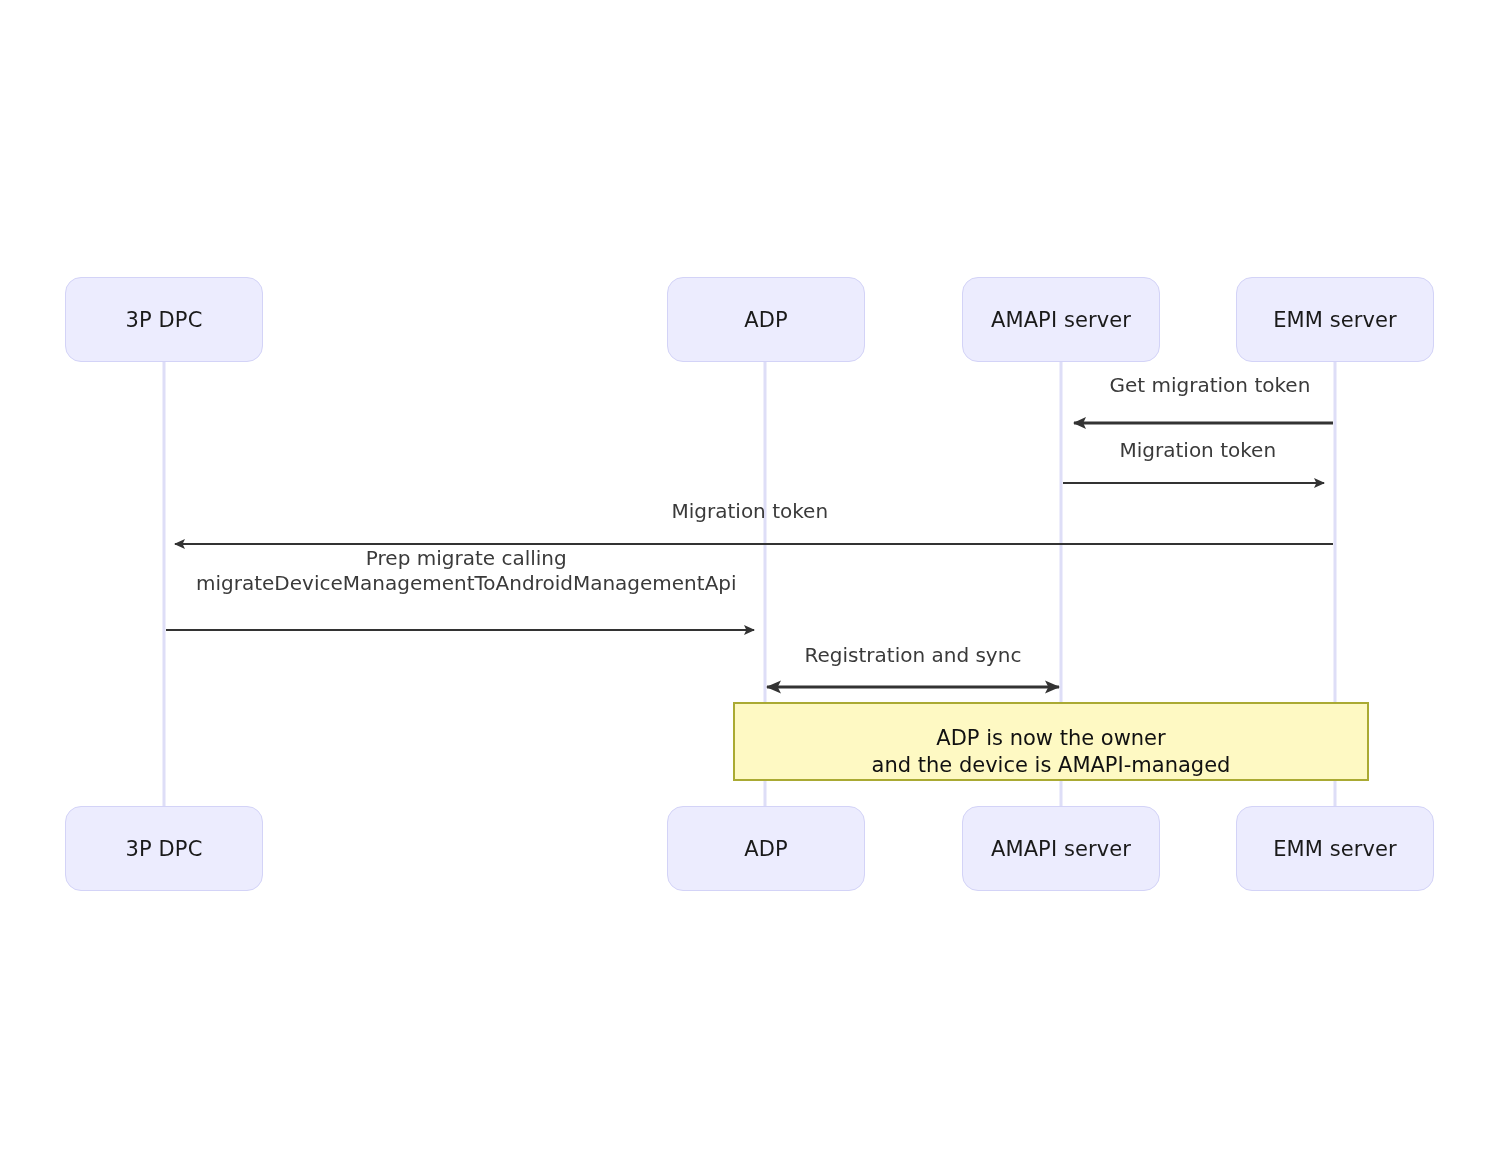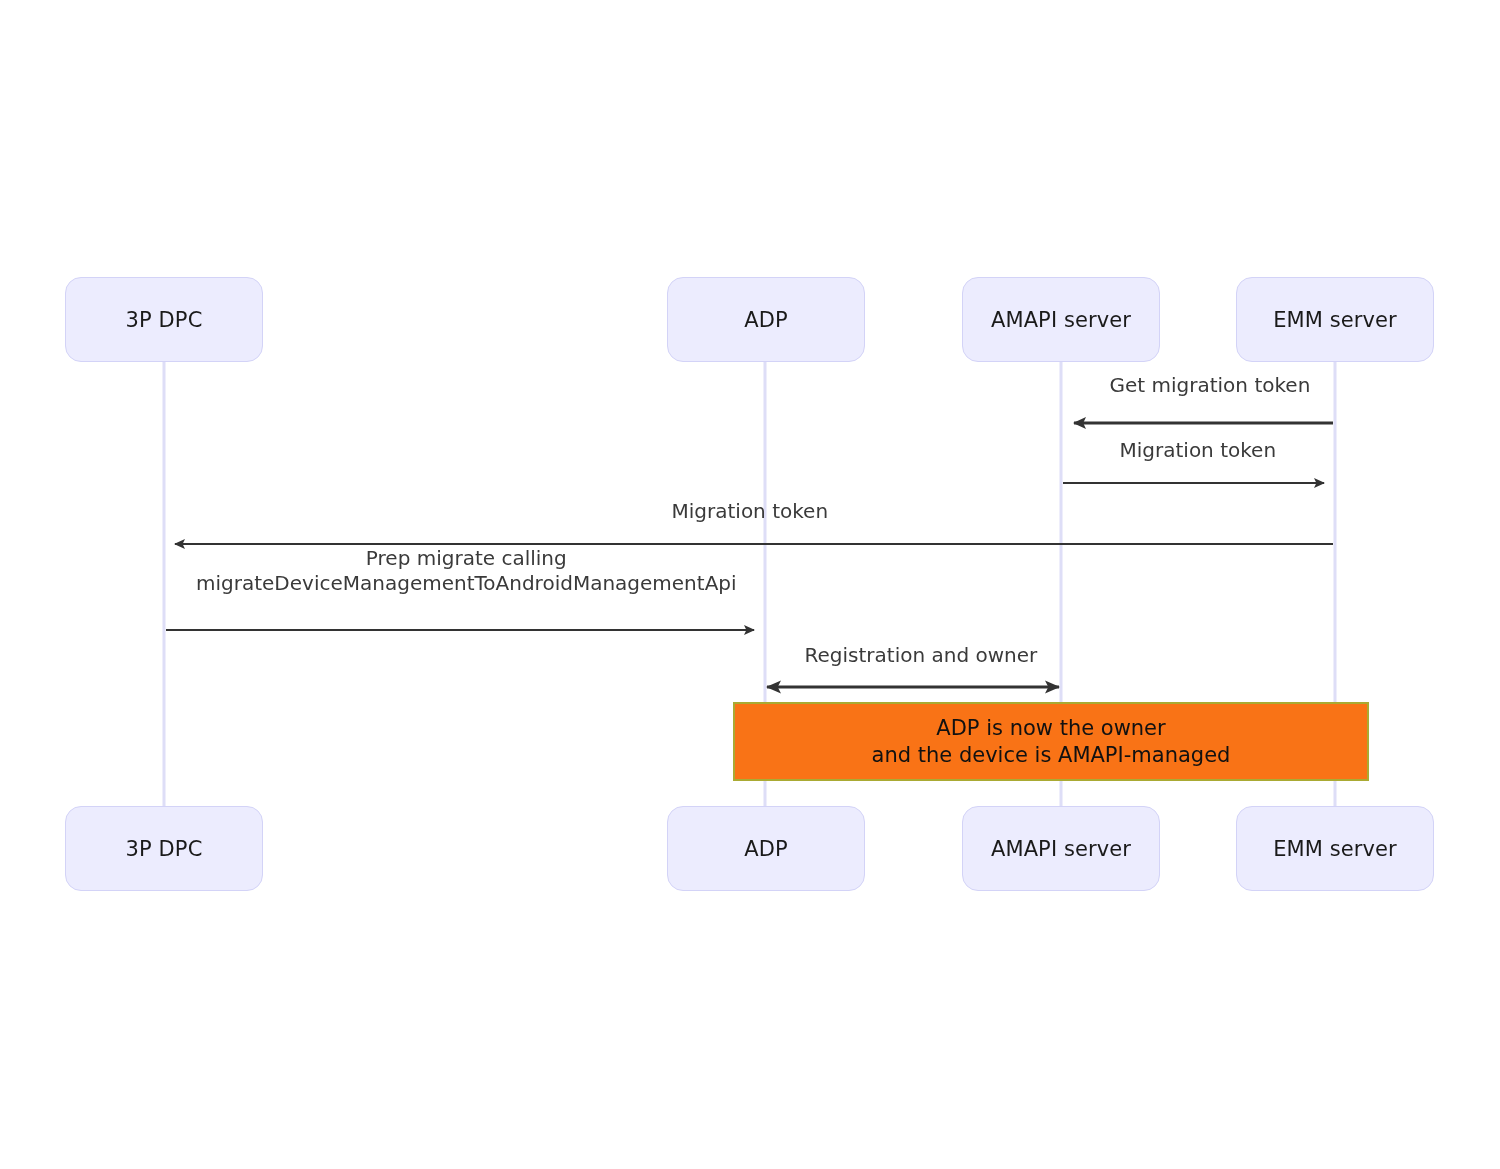--- a/index.html
+++ b/index.html
@@ -47,24 +47,24 @@
     color: #333333;
     text-align: center;
     white-space: pre;
     line-height: 1.26;
     color: #3a3a3a;
     font-family: "DejaVu Sans", sans-serif;
   }
   .note-box {
     position: absolute;
     box-sizing: border-box;
-    background: #f97316;
+    background: #fef9c3;
     border: 2px solid #aaaa33;
     display: flex;
-    align-items: center;
+    align-items: flex-end;
     justify-content: center;
     text-align: center;
     font-size: 21px;
     color: #111111;
     line-height: 1.28;
     white-space: pre-line;
     font-family: "DejaVu Sans", sans-serif;
   }
 </style>
 </head>
@@ -129,20 +129,20 @@
       <div class="participant-box" style="left: 1236px; top: 806px; width: 198px; height: 85px;">
         <span>EMM server</span>
       </div>
     </div>
   <div id="label-layer">
       <div class="msg-label" style="left: 1097.5px; top: 373px; margin-left: 12px;">Get migration token</div>
       <div class="msg-label" style="left: 1119.5px; top: 437.5px;">Migration token</div>
       <div class="msg-label" style="left: 671.5px; top: 498.5px;">Migration token</div>
       <div class="msg-label" style="left: 196px; top: 546px;">Prep migrate calling
 migrateDeviceManagementToAndroidManagementApi</div>
-      <div class="msg-label" style="left: 804.5px; top: 642.5px;">Registration and owner</div>
+      <div class="msg-label" style="left: 804.5px; top: 642.5px;">Registration and sync</div>
     </div>
   <div id="note-layer">
       <div class="note-box" style="left: 733px; top: 702px; width: 636px; height: 79px;"><span>ADP is now the owner
 and the device is AMAPI-managed</span></div>
     </div>
 
 </div>
 
 </body></html>

